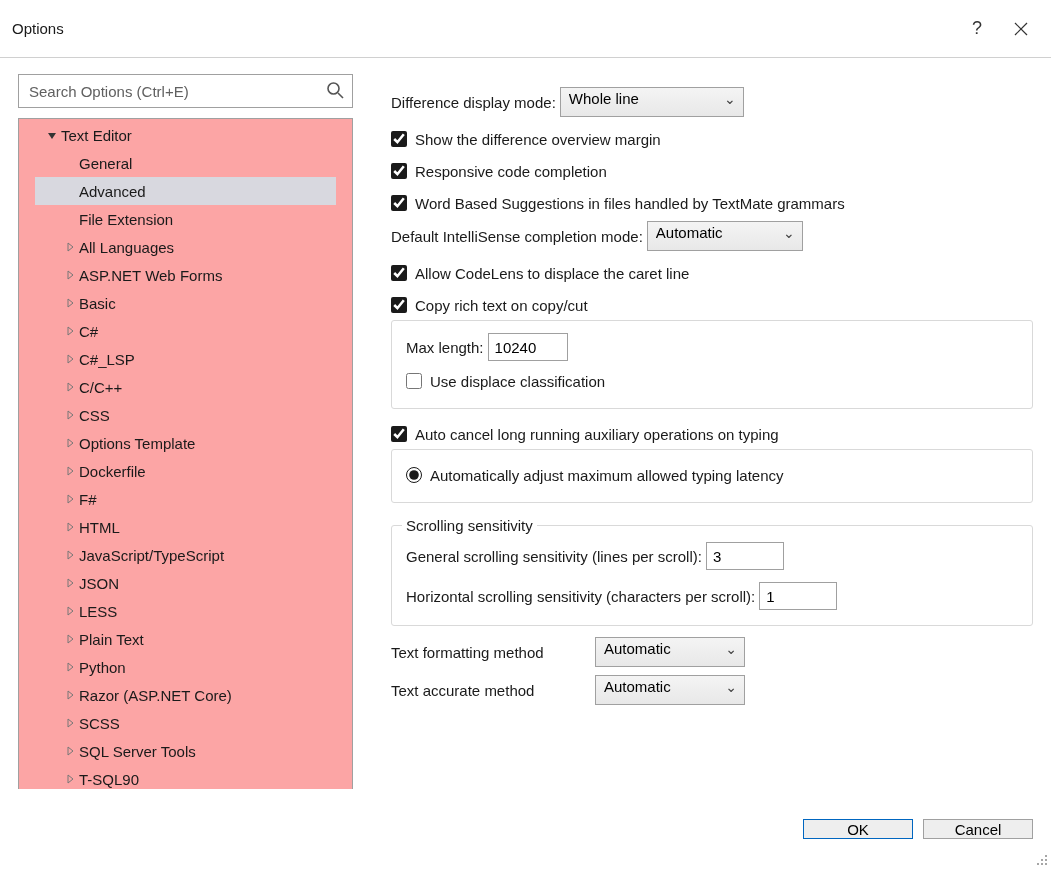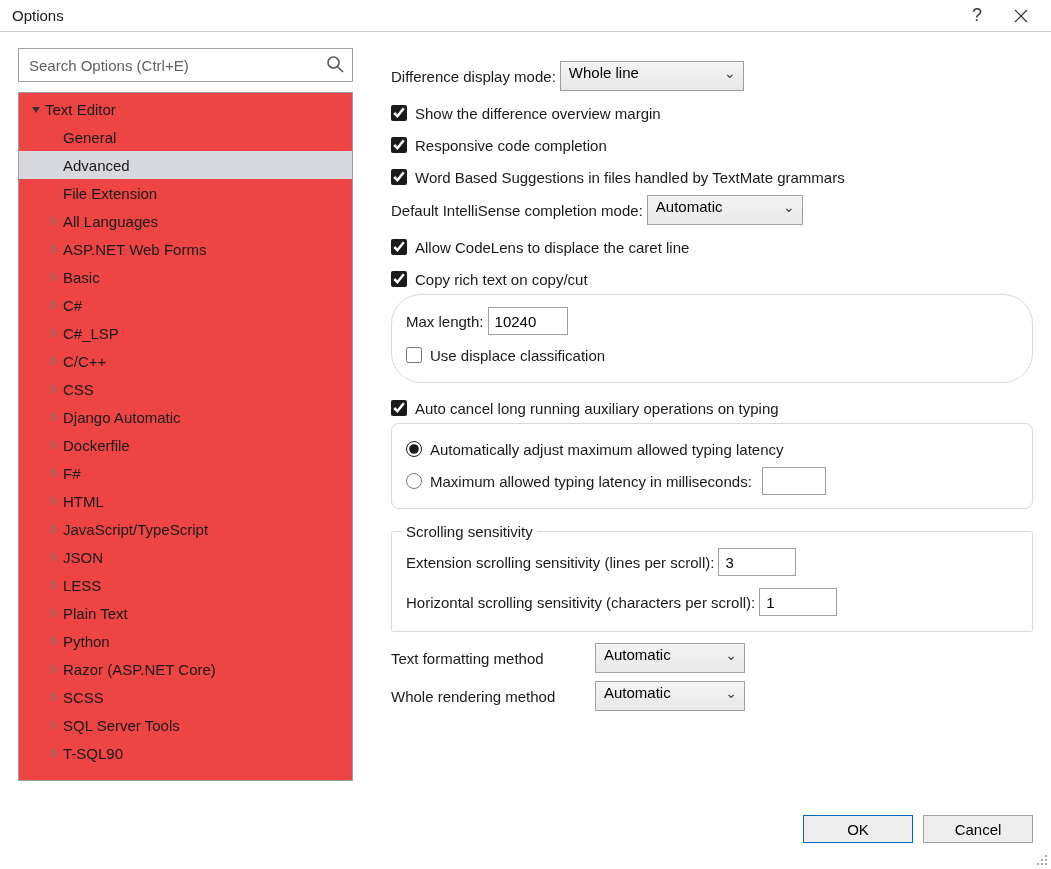--- a/index.html
+++ b/index.html
@@ -8,21 +8,21 @@
     font-family: "Segoe UI", Tahoma, sans-serif;
     font-size: 15px;
     background: #ffffff;
     color: #1a1a1a;
     width: 1051px;
     height: 869px;
     overflow: hidden;
     position: relative;
   }
   .titlebar {
-    height: 32px;
+    height: 58px;
     display: flex;
     align-items: center;
     padding: 0 8px 0 12px;
     border-bottom: 1px solid #d0d0d0;
     background: #fff;
   }
   .titlebar .title { flex: 1; font-size: 15px; }
   .titlebar .help, .titlebar .close {
     width: 44px; height: 40px; display: flex; align-items: center; justify-content: center;
     font-size: 18px; color: #333;
@@ -53,22 +53,22 @@
   .searchbox input {
     flex: 1; border: none; outline: none; font-size: 15px; color: #4d7c0f; background: transparent;
   }
   .searchbox input::placeholder { color: #606060; }
   .searchbox .icon { color: #555; }
   .tree {
     flex: 1;
     border: 1px solid #a0a0a0;
     overflow-y: auto;
     position: relative;
-    background: #ef4444;
-    padding: 2px 0;
+    background: #fca5a5;
+    padding: 2px 16px;
     
     scrollbar-width: auto;
   }
   .tree::-webkit-scrollbar { width: 20px; }
   .tree::-webkit-scrollbar-track { background: #f0f0f0; border-left: 1px solid #e0e0e0; }
   .tree::-webkit-scrollbar-thumb { background: #cdcdcd; border: 1px solid #b8b8b8; }
   .tree::-webkit-scrollbar-button { height: 20px; background: #f0f0f0; border: 1px solid #e0e0e0; }
   .tree-item {
     height: 28px;
     display: flex;
@@ -162,21 +162,21 @@
     height: 80px;
     display: flex;
     align-items: center;
     justify-content: flex-end;
     gap: 10px;
     padding: 0 18px;
     background: #fff;
   }
   .btn {
     min-width: 110px;
-    height: 28px;
+    height: 20px;
     border: 1px solid #a0a0a0;
     background: #eeeeee;
     font-size: 15px;
     display: inline-flex;
     align-items: center;
     justify-content: center;
     cursor: pointer;
   }
   .btn.primary { border: 1.5px solid #0066c0; }
   .resize {
@@ -290,21 +290,21 @@
             </svg>
           </span>
           <span class="label">CSS</span>
         </div>
         <div class="tree-item level1">
           <span class="toggle">
             <svg width="10" height="10" viewBox="0 0 10 10">
               <path d="M3 1 L3 9 L8 5 Z" fill="none" stroke="#777" stroke-width="1"></path>
             </svg>
           </span>
-          <span class="label">Django Automatic</span>
+          <span class="label">Options Template</span>
         </div>
         <div class="tree-item level1">
           <span class="toggle">
             <svg width="10" height="10" viewBox="0 0 10 10">
               <path d="M3 1 L3 9 L8 5 Z" fill="none" stroke="#777" stroke-width="1"></path>
             </svg>
           </span>
           <span class="label">Dockerfile</span>
         </div>
         <div class="tree-item level1">
@@ -434,70 +434,65 @@
 
     <label class="chk-row">
       <input type="checkbox" checked="" style="">
       <span class="lbl">Allow CodeLens to displace the caret line</span>
     </label>
 
     <label class="chk-row">
       <input type="checkbox" checked="" style="">
       <span class="lbl">Copy rich text on copy/cut</span>
     </label>
-    <div class="groupframe" style="margin-top:-2px;border-radius:30px;">
+    <div class="groupframe" style="margin-top:-2px;">
       <div class="row tight">
         <span class="lbl">Max length:</span>
         <input type="text" class="num" style="width: 80px;" value="10240">
       </div>
       <label class="chk-row">
         <input type="checkbox" style="">
         <span class="lbl">Use displace classification</span>
       </label>
     </div>
 
     <label class="chk-row">
       <input type="checkbox" checked="" style="">
       <span class="lbl">Auto cancel long running auxiliary operations on typing</span>
     </label>
-    <div class="groupframe" style="margin-top:-2px;border-radius:8px;">
+    <div class="groupframe" style="margin-top:-2px;">
       <label class="rad-row">
         <input type="radio" name="latency" checked="" style="">
         <span class="lbl">Automatically adjust maximum allowed typing latency</span>
       </label>
-      <label class="rad-row">
-        <input type="radio" name="latency" style="">
-        <span class="lbl">Maximum allowed typing latency in milliseconds:</span>
-        <input type="text" class="num" style="width: 64px; margin-left: 10px;" value="">
-      </label>
     </div>
 
 
     <fieldset class="groupbox">
       <legend>Scrolling sensitivity</legend>
       <div class="row tight">
-        <span class="lbl">Extension scrolling sensitivity (lines per scroll):</span>
+        <span class="lbl">General scrolling sensitivity (lines per scroll):</span>
         <input type="text" class="num" style="width: 78px;" value="3">
       </div>
       <div class="row tight" style="margin-top:8px">
         <span class="lbl">Horizontal scrolling sensitivity (characters per scroll):</span>
         <input type="text" class="num" style="width: 78px;" value="1">
       </div>
     </fieldset>
 
     <div class="row">
       <span class="lbl" style="width:200px">Text formatting method</span>
       <span class="combo-wrap">
         <select class="combo" style="width:150px">
           <option>Automatic</option>
         </select>
       </span>
     </div>
     <div class="row">
-      <span class="lbl" style="width:200px">Whole rendering method</span>
+      <span class="lbl" style="width:200px">Text accurate method</span>
       <span class="combo-wrap">
         <select class="combo" style="width:150px">
           <option>Automatic</option>
         </select>
       </span>
     </div>
 
   </div>
 </div>
 

